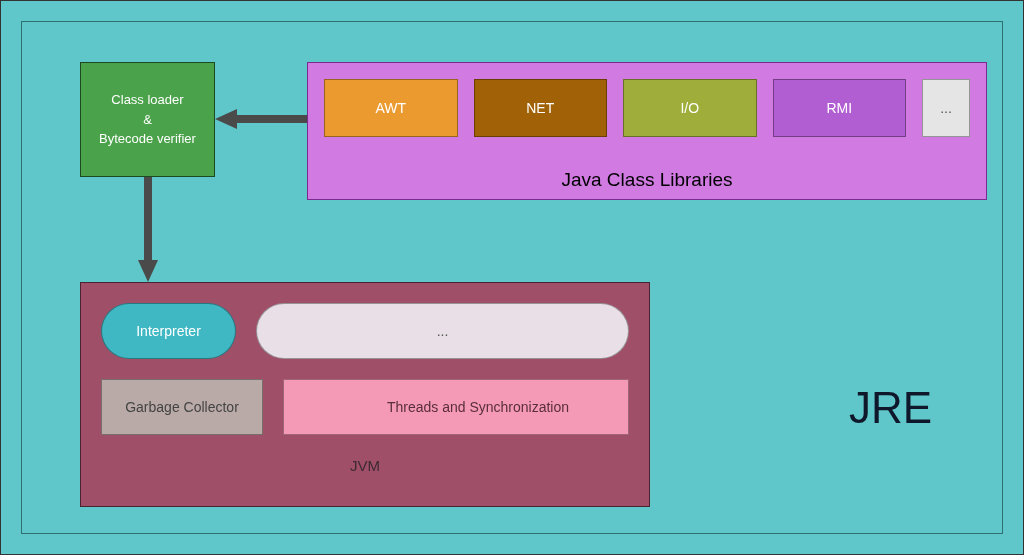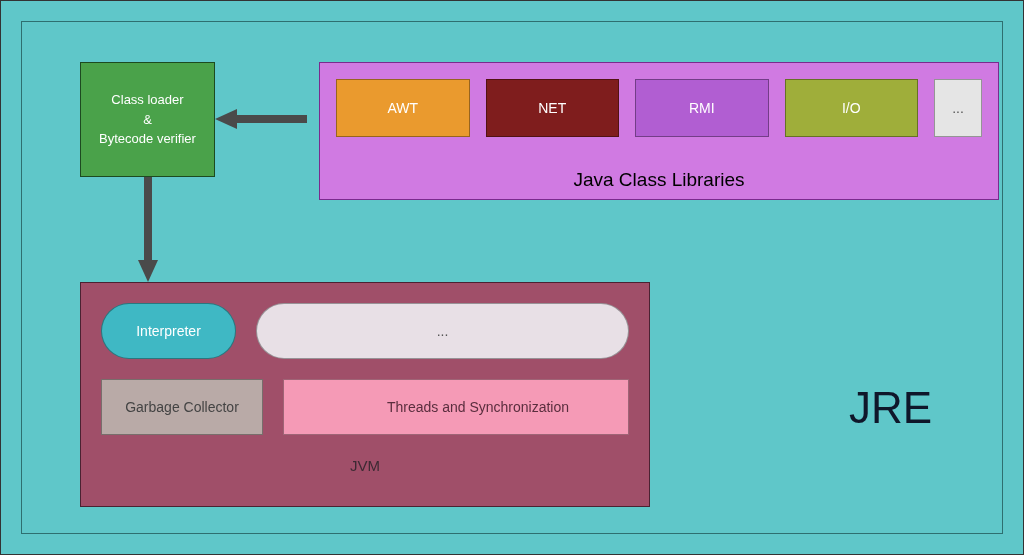--- a/index.html
+++ b/index.html
@@ -43,21 +43,21 @@
     align-items: center;
     justify-content: center;
     text-align: center;
     font-size: 13px;
     line-height: 1.5;
   }
 
   
   .jcl {
     position: absolute;
-    left: 297px;
+    left: 285px;
     top: 40px;
     width: 680px;
     height: 138px;
     background: #d07ae2;
     border: 1px solid #7a2b8e;
     padding: 16px 16px 8px 16px;
     display: flex;
     flex-direction: column;
   }
   .jcl-row {
@@ -166,23 +166,23 @@
     <div>
       <div>Class loader</div>
       <div>&amp;</div>
       <div>Bytecode verifier</div>
     </div>
   </div>
 
   <div class="jcl">
     <div class="jcl-row">
       <div class="lib-box" style="background:#ea9a2e">AWT</div>
-      <div class="lib-box" style="background:#7f1d1d">NET</div>
+      <div class="lib-box" style="background:#a16207">NET</div>
+      <div class="lib-box" style="background:#9fae3a">I/O</div>
       <div class="lib-box" style="background:#b15ed2">RMI</div>
-      <div class="lib-box" style="background:#9fae3a">I/O</div>
       <div class="lib-box lib-more">...</div>
     </div>
     <div class="jcl-title">Java Class Libraries</div>
   </div>
 
   <div class="jvm">
     <div class="jvm-row">
       <div class="pill interpreter">Interpreter</div>
       <div class="pill pill-more">...</div>
     </div>

